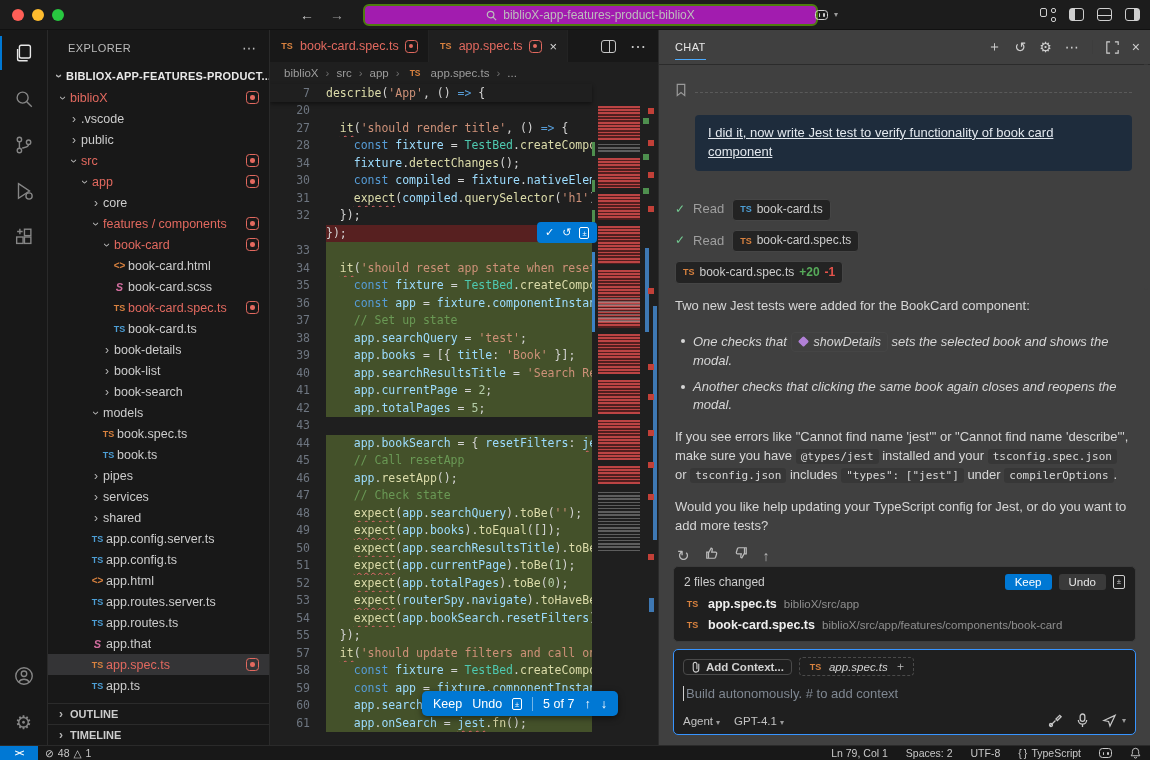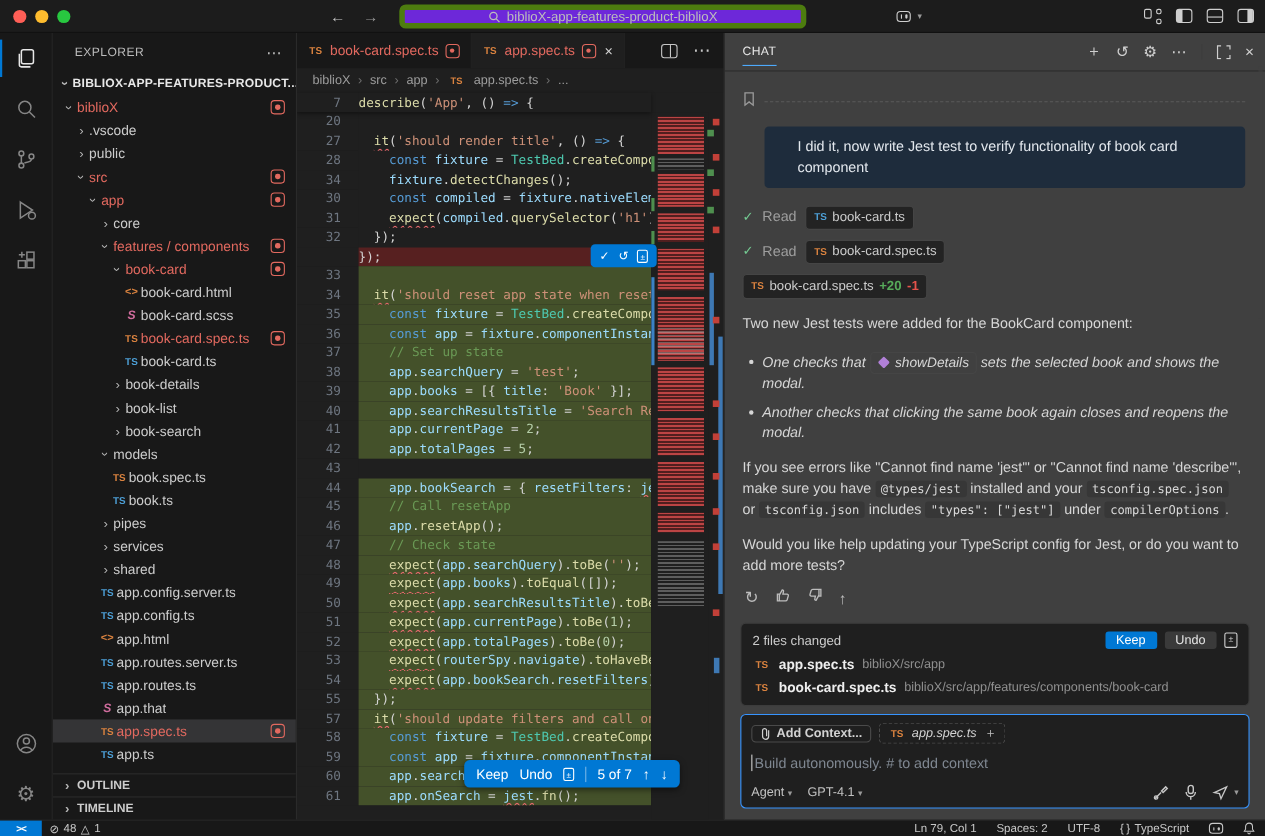--- a/index.html
+++ b/index.html
@@ -7,22 +7,22 @@
     font-family:"Liberation Sans", sans-serif; color:#cccccc; }
   .app { position:relative; width:1150px; height:760px; background:#1f1f1f; }
 
   
   .titlebar { height:30px; background:#1c1c1c; border-bottom:1px solid #111;
     display:flex; align-items:center; position:relative; }
   .traffic { display:flex; gap:8px; margin-left:12px; }
   .tl { width:12px; height:12px; border-radius:50%; }
   .tl.r { background:#ff5f57; } .tl.y { background:#febc2e; } .tl.g { background:#28c840; }
   .nav-arrows { position:absolute; left:300px; display:flex; gap:16px; color:#c9c9c9; font-size:14px; }
-  .searchbox { position:absolute; left:363px; width:370px; height:22px; top:4px;
-    background:#6d28d9; border:5px solid #4d7c0f; border-radius:6px;
+  .searchbox { position:absolute; left:363px; width:455px; height:22px; top:4px;
+    background:#a21caf; border:2px solid #4d7c0f; border-radius:6px;
     display:flex; align-items:center; justify-content:center; gap:6px;
     color:#bdbdbd; font-size:12px; }
   .copilot-tb { position:absolute; left:815px; display:flex; align-items:center; gap:3px; color:#cfcfcf; }
   .winicons { position:absolute; right:10px; display:flex; gap:13px; align-items:center; }
   .wi { width:15px; height:13px; border:1.4px solid #cfcfcf; border-radius:3px; position:relative; }
   .wi.left::after { content:""; position:absolute; left:0; top:0; bottom:0; width:5px; background:#cfcfcf; }
   .wi.bottom::after { content:""; position:absolute; left:0; right:0; bottom:0; height:4px; border-top:1.4px solid #cfcfcf; }
   .wi.right::after { content:""; position:absolute; right:0; top:0; bottom:0; width:5px; background:#cfcfcf; }
   .wi.grid { border:none; width:16px; height:14px; }
   .wi.grid i { position:absolute; border:1.3px solid #cfcfcf; border-radius:2px; }
@@ -116,21 +116,21 @@
 
   
   .chat { width:492px; background:#404040; border-left:1px solid #2b2b2b; display:flex; flex-direction:column; position:relative; }
   .chat-header { height:35px; display:flex; align-items:center; padding:0 10px 0 16px; border-bottom:1px solid #2b2b2b; }
   .chat-title { font-size:11px; letter-spacing:.4px; color:#e7e7e7; padding-bottom:6px; border-bottom:1.5px solid #4daafc; margin-top:6px; }
   .chat-hicons { margin-left:auto; display:flex; align-items:center; gap:13px; color:#cfcfcf; font-size:14px; }
   .chat-hicons .vdiv { width:1px; height:14px; background:#3d3d3d; }
   .chat-body { flex:1; padding:14px 18px 0 16px; font-size:13px; line-height:1.45; color:#d6d6d6; overflow:hidden; position:relative; }
   .checkpoint { display:flex; align-items:center; gap:8px; margin:4px 0 12px; }
   .checkpoint .dash { flex:1; border-top:1px dashed #5a5a5a; }
-  .user-bubble { margin-left:20px; background:#1e2c3c; border-radius:4px; padding:9px 30px; color:#e3e8ee; margin-bottom:16px; }
+  .user-bubble { margin-left:20px; background:#1e2c3c; border-radius:4px; padding:9px 13px; color:#e3e8ee; margin-bottom:28px;text-decoration:underline; }
   .step-row { display:flex; align-items:center; gap:8px; margin:9px 0; }
   .step-check { color:#73c991; font-size:12px; }
   .pillbox { display:inline-flex; align-items:center; gap:5px; border:1px solid #454545; background:#232323;
     border-radius:4px; padding:1.5px 7px; font-size:12px; color:#cccccc; }
   .pillbox .fi { width:auto; flex:none; }
   .diffadd { color:#57ab5a; font-weight:bold; } .diffdel { color:#e5534b; font-weight:bold; }
   .chat-p { margin:13px 0 10px; }
   .chat-ul { margin:16px 0 10px 6px;font-style:italic; }
   .chat-li { display:flex; gap:8px; margin:7px 0; }
   .chat-li .bdot { flex:0 0 auto; margin-top:7px; width:4px; height:4px; border-radius:50%; background:#d6d6d6; }

